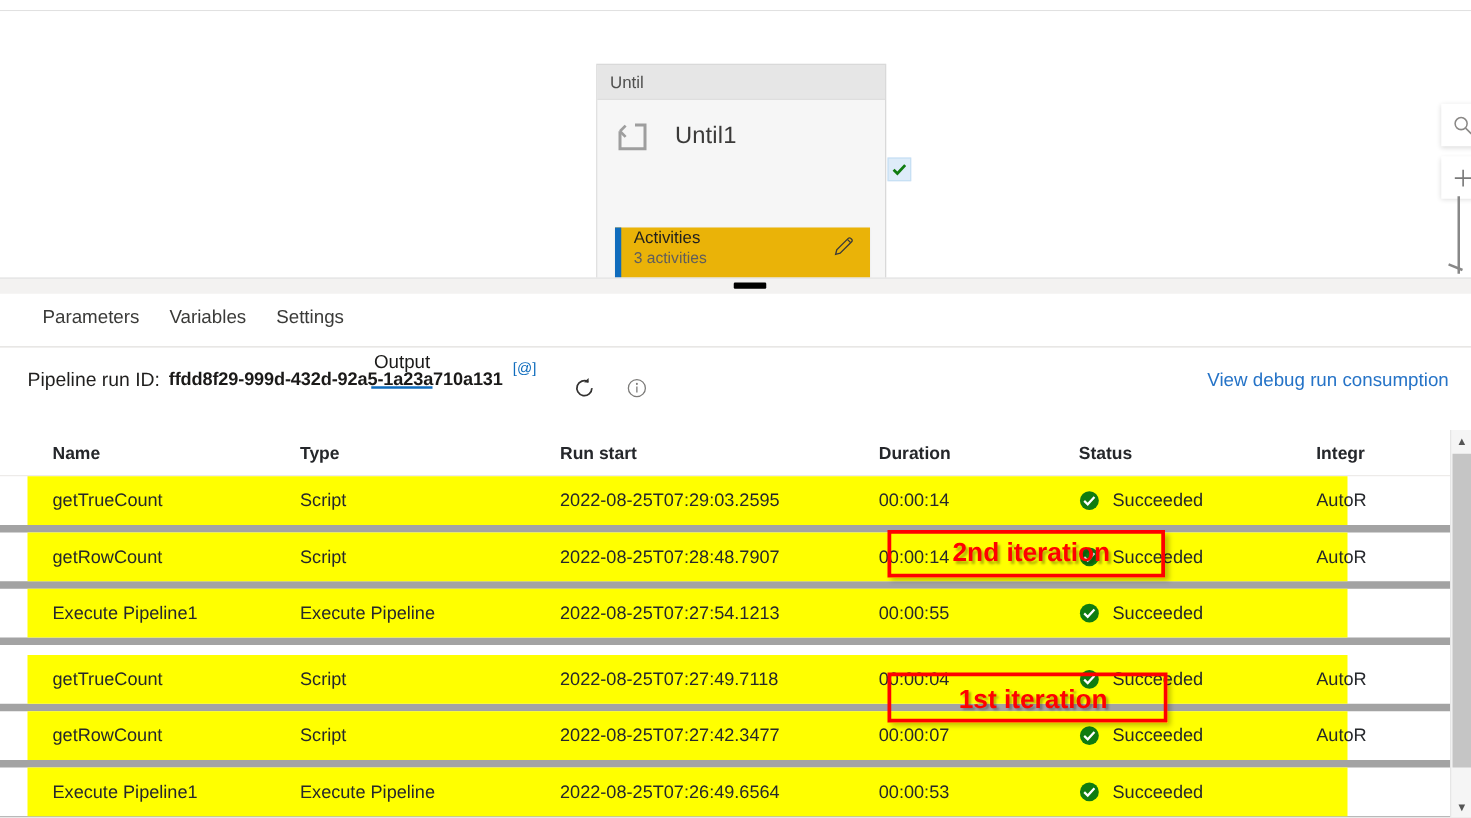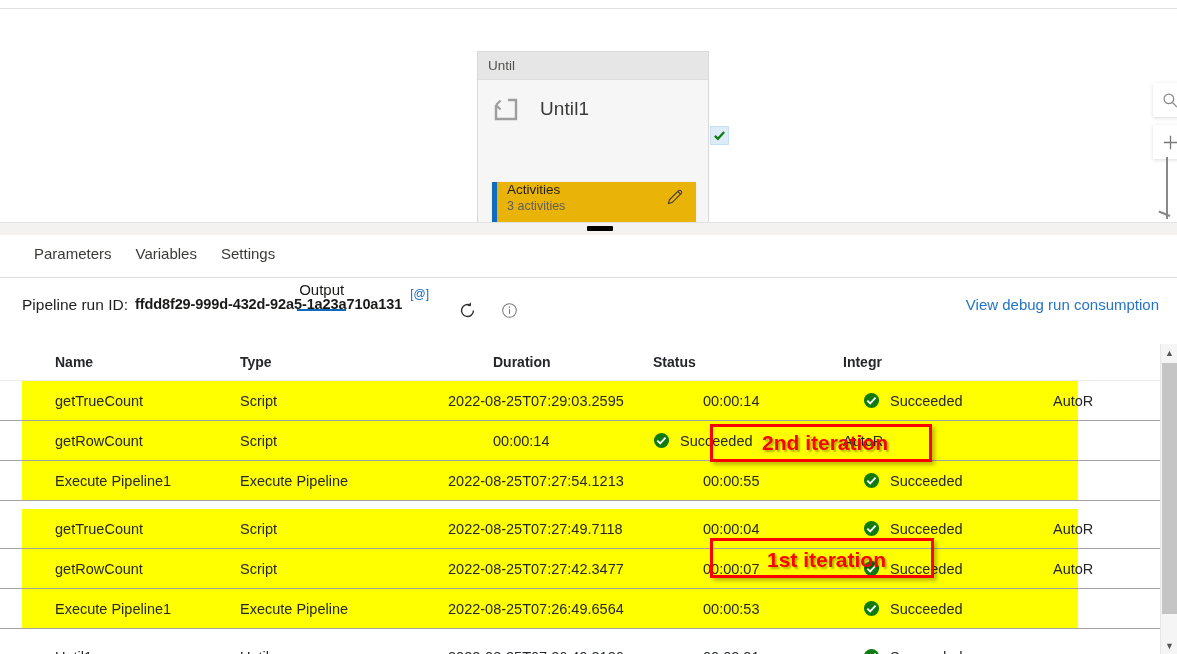--- a/index.html
+++ b/index.html
@@ -263,30 +263,30 @@
   }
   .thead .cell {
     font-size: 14px;
     font-weight: bold;
     color: #25272b;
   }
   .trow {
     display: flex;
     height: 39px;
     align-items: center;
-    border-bottom: 1px solid #a3a3a3;
+    border-bottom: 6px solid #a3a3a3;
     position: relative;
   }
   .trow .cell {
     font-size: 14.5px;
     color: #25272b;
     white-space: nowrap;
     overflow: hidden;
   }
-  .c-name     { width: 240px; padding-left: 55px; box-sizing: border-box; }
+  .c-name     { width: 240px; padding-left: 42px; box-sizing: border-box; }
   .c-type     { width: 208px; box-sizing: border-box; }
   .c-start    { width: 210px; box-sizing: border-box; }
   .c-duration { width: 205px; box-sizing: border-box; padding-left: 45px; }
   .c-status   { width: 190px; box-sizing: border-box; display:flex; align-items:center; }
   .c-integ    { width: 124px; box-sizing: border-box; }
 
   .status-check {
     width: 17px; height: 17px;
     margin-right: 10px;
     flex: 0 0 auto;
@@ -442,20 +442,21 @@
         <path d="M9 7.6 L9 12.8" stroke="#7c7b79" stroke-width="1.1"></path>
       </svg>
     </span>
     <span class="debug-link">View debug run consumption</span>
   </div>
 
   <div class="table-wrap">
     <div class="thead" id="thead">
         <div class="cell c-name">Name</div>
         <div class="cell c-type">Type</div>
+        <div class="cell c-start">Run start</div>
         <div class="cell c-duration">Duration</div>
         <div class="cell c-status">Status</div>
         <div class="cell c-integ">Integr</div>
       </div>
     <div id="tbody">
         <div class="trow">
           <div class="hl" style="left: 22px; top: 0px; height: 39px; width: 1056px;"></div>
           <div class="row-content">
             <div class="cell c-name">getTrueCount</div>
             <div class="cell c-type">Script</div>
@@ -469,20 +470,21 @@
               <span class="status-text">Succeeded</span>
             </div>
             <div class="cell c-integ">AutoR</div>
           </div>
         </div>
         <div class="trow">
           <div class="hl" style="left: 22px; top: 0px; height: 39px; width: 1056px;"></div>
           <div class="row-content">
             <div class="cell c-name">getRowCount</div>
             <div class="cell c-type">Script</div>
+            <div class="cell c-start">2022-08-25T07:28:48.7907</div>
             <div class="cell c-duration">00:00:14</div>
             <div class="cell c-status">
               <svg class="status-check" viewBox="0 0 18 18">
                 <circle cx="9" cy="9" r="8" fill="#107c10"></circle>
                 <path d="M4.6 9.2 L7.6 12.1 L13.3 5.9" fill="none" stroke="#ffffff" stroke-width="1.9"></path>
               </svg>
               <span class="status-text">Succeeded</span>
             </div>
             <div class="cell c-integ">AutoR</div>
           </div>

